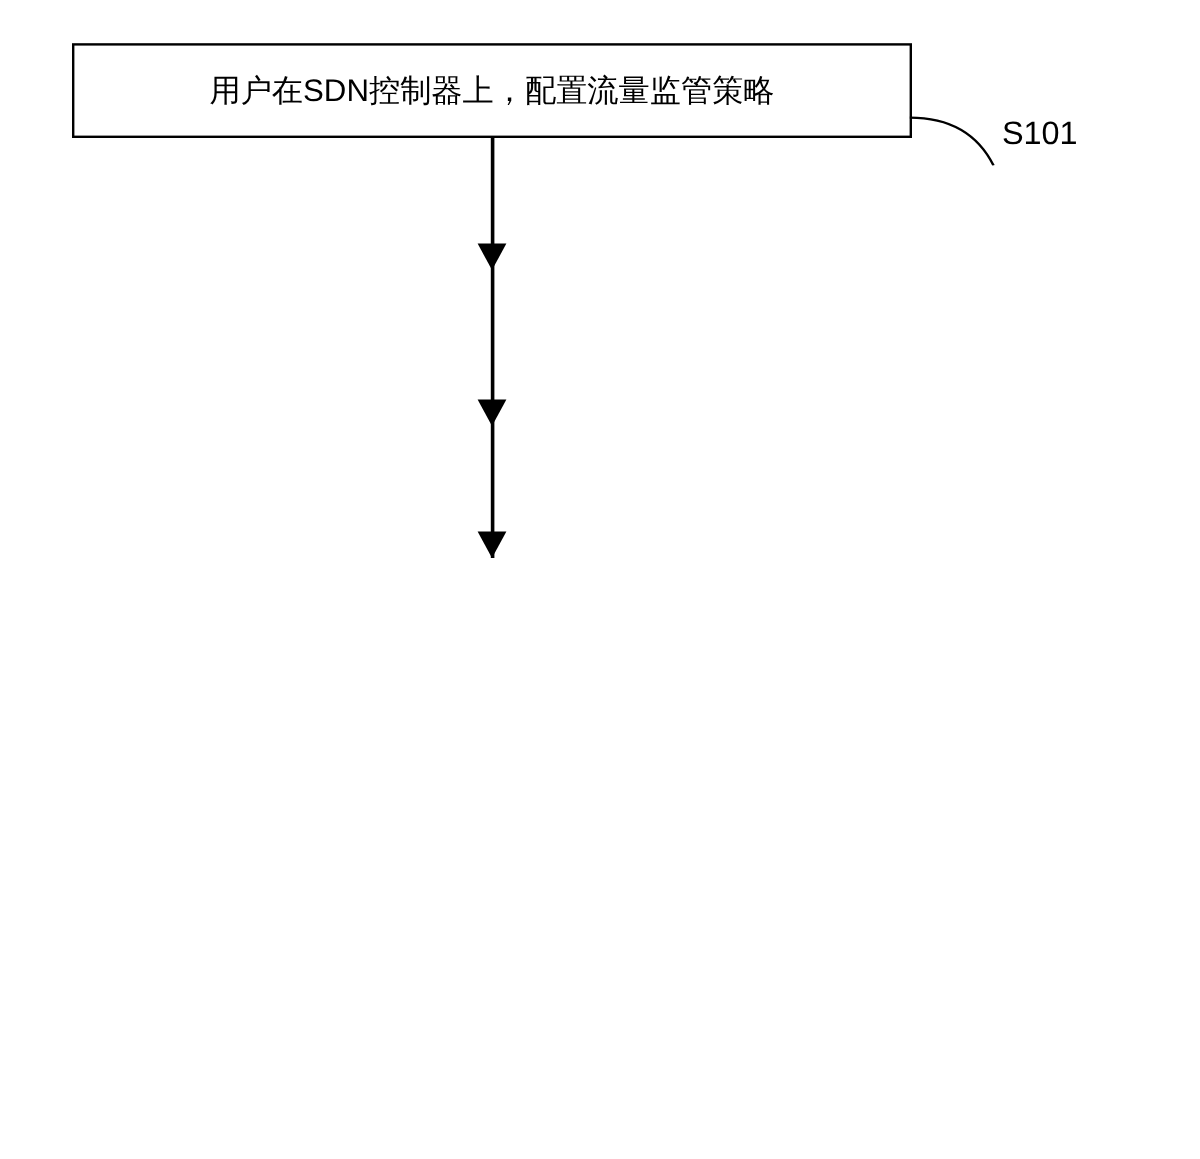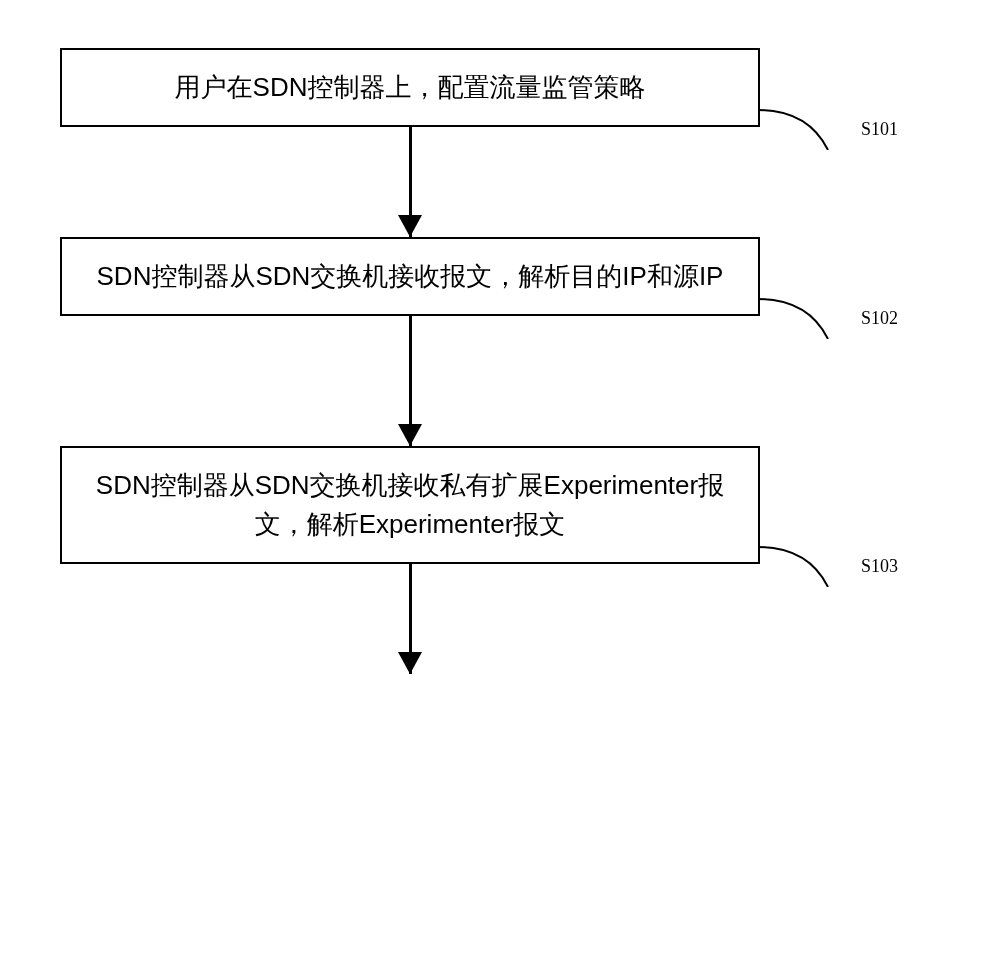--- a/index.html
+++ b/index.html
@@ -9,43 +9,42 @@
     }
     body {
       background: #ffffff;
       font-family: "SimSun", "Microsoft YaHei", Arial, sans-serif;
       width: 1000px;
       height: 966px;
       position: relative;
     }
     .flowchart {
       position: relative;
-      padding: 48px 60px;
+      padding: 36px 60px;
     }
     .step-row {
       display: flex;
       align-items: center;
       position: relative;
     }
     .box {
       border: 2px solid #000;
       padding: 18px 30px;
       width: 700px;
       text-align: center;
       font-size: 26px;
       line-height: 1.5;
       background: #fff;
       position: relative;
     }
     .label {
-      font-size: 18px;
+      font-size: 27px;
       position: absolute;
       right: -140px;
       bottom: -18px;
-      font-family: Liberation Serif, serif;
     }
     .arrow-container {
       width: 700px;
       display: flex;
       justify-content: center;
       position: relative;
       height: 110px;
     }
     .arrow {
       position: relative;
@@ -85,42 +84,24 @@
         <path d="M 0 10 Q 50 10 70 50" stroke="#000" stroke-width="2" fill="none"></path>
       </svg>
       <span class="label">S101</span>
     </div>
   </div>
 
   <div class="arrow-container">
     <div class="arrow"></div>
   </div>
 
-  <div class="step-row">
-    <div class="box">
-      <span>SDN控制器从SDN交换机接收报文，解析目的IP和源IP</span>
-      <svg class="curve" viewBox="0 0 120 50">
-        <path d="M 0 10 Q 50 10 70 50" stroke="#000" stroke-width="2" fill="none"></path>
-      </svg>
-      <span class="label">S102</span>
-    </div>
-  </div>
 
   <div class="arrow-container" style="height:130px;">
     <div class="arrow"></div>
   </div>
 
-  <div class="step-row">
-    <div class="box">
-      <span>SDN控制器从SDN交换机接收私有扩展Experimenter报文，解析Experimenter报文</span>
-      <svg class="curve" viewBox="0 0 120 50">
-        <path d="M 0 10 Q 50 10 70 50" stroke="#000" stroke-width="2" fill="none"></path>
-      </svg>
-      <span class="label">S103</span>
-    </div>
-  </div>
 
   <div class="arrow-container">
     <div class="arrow"></div>
   </div>
 
 
 </div>
 
 </body></html>

